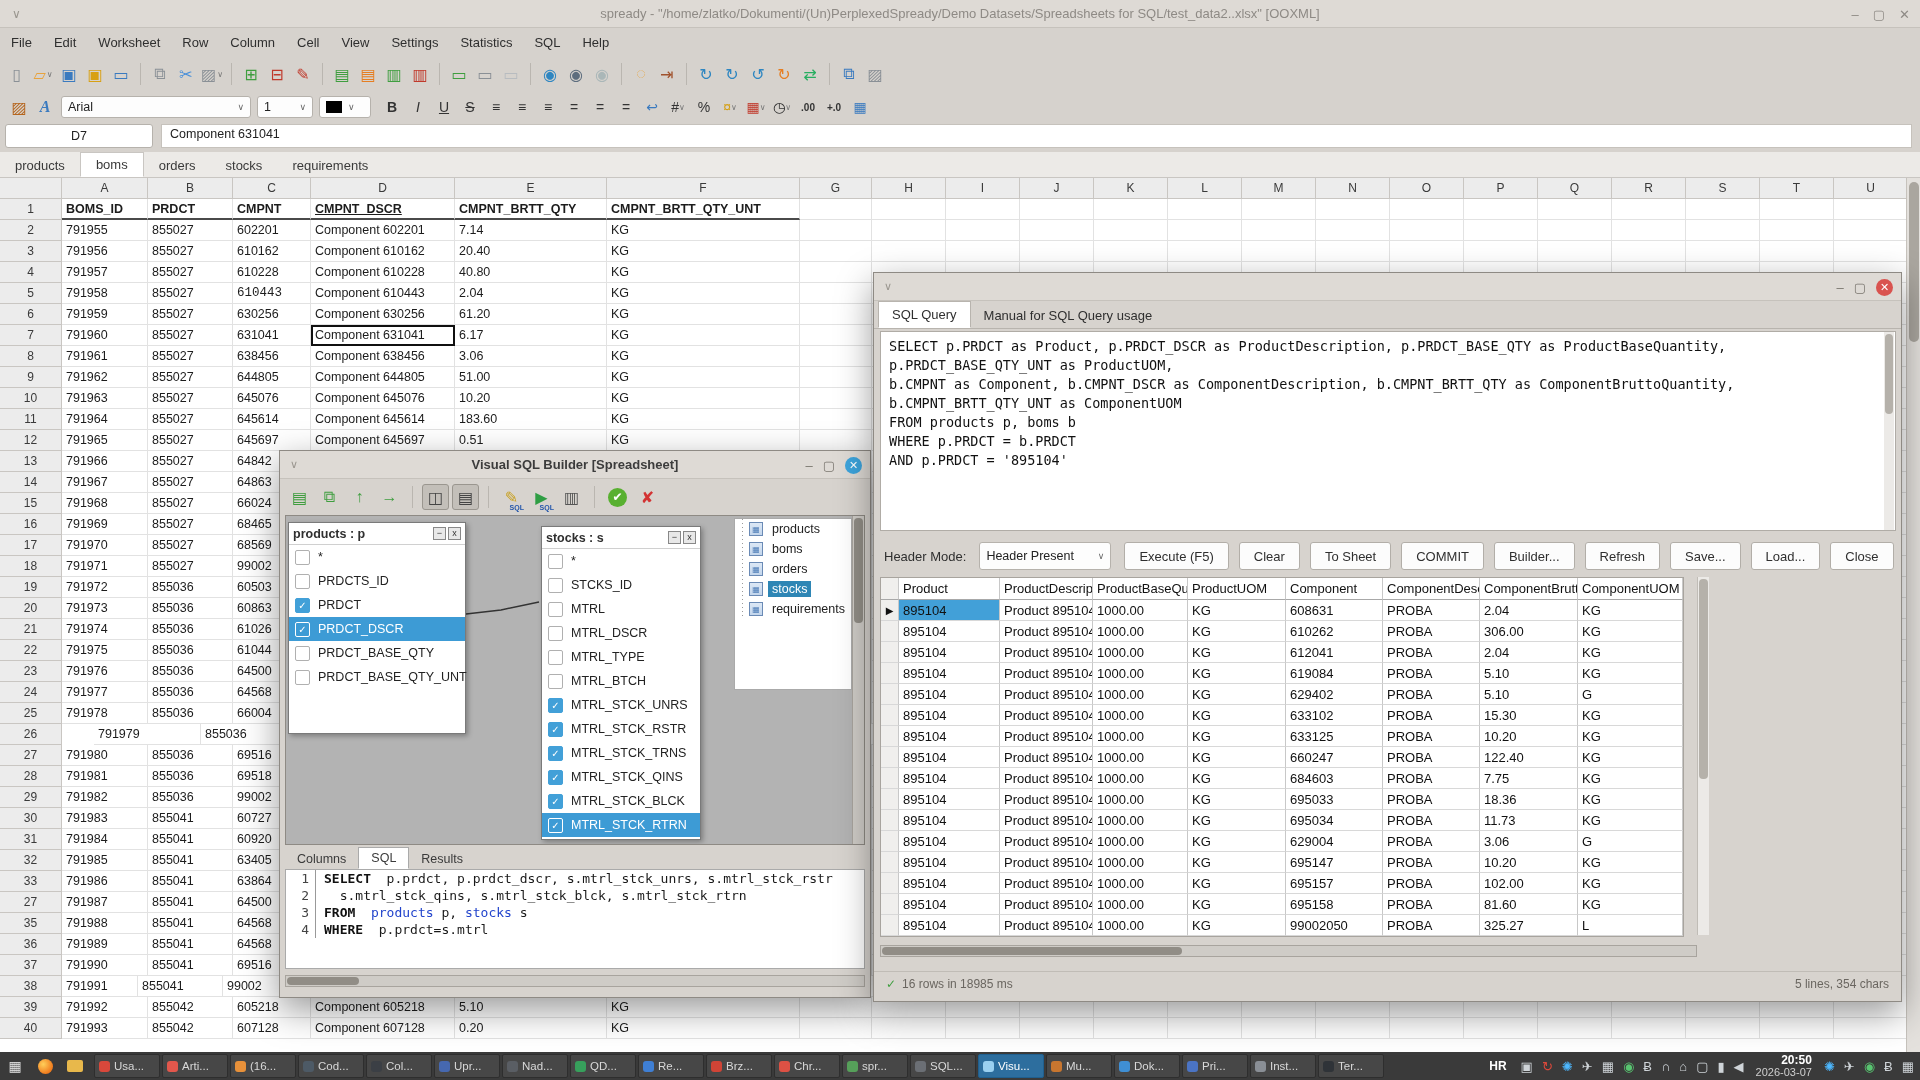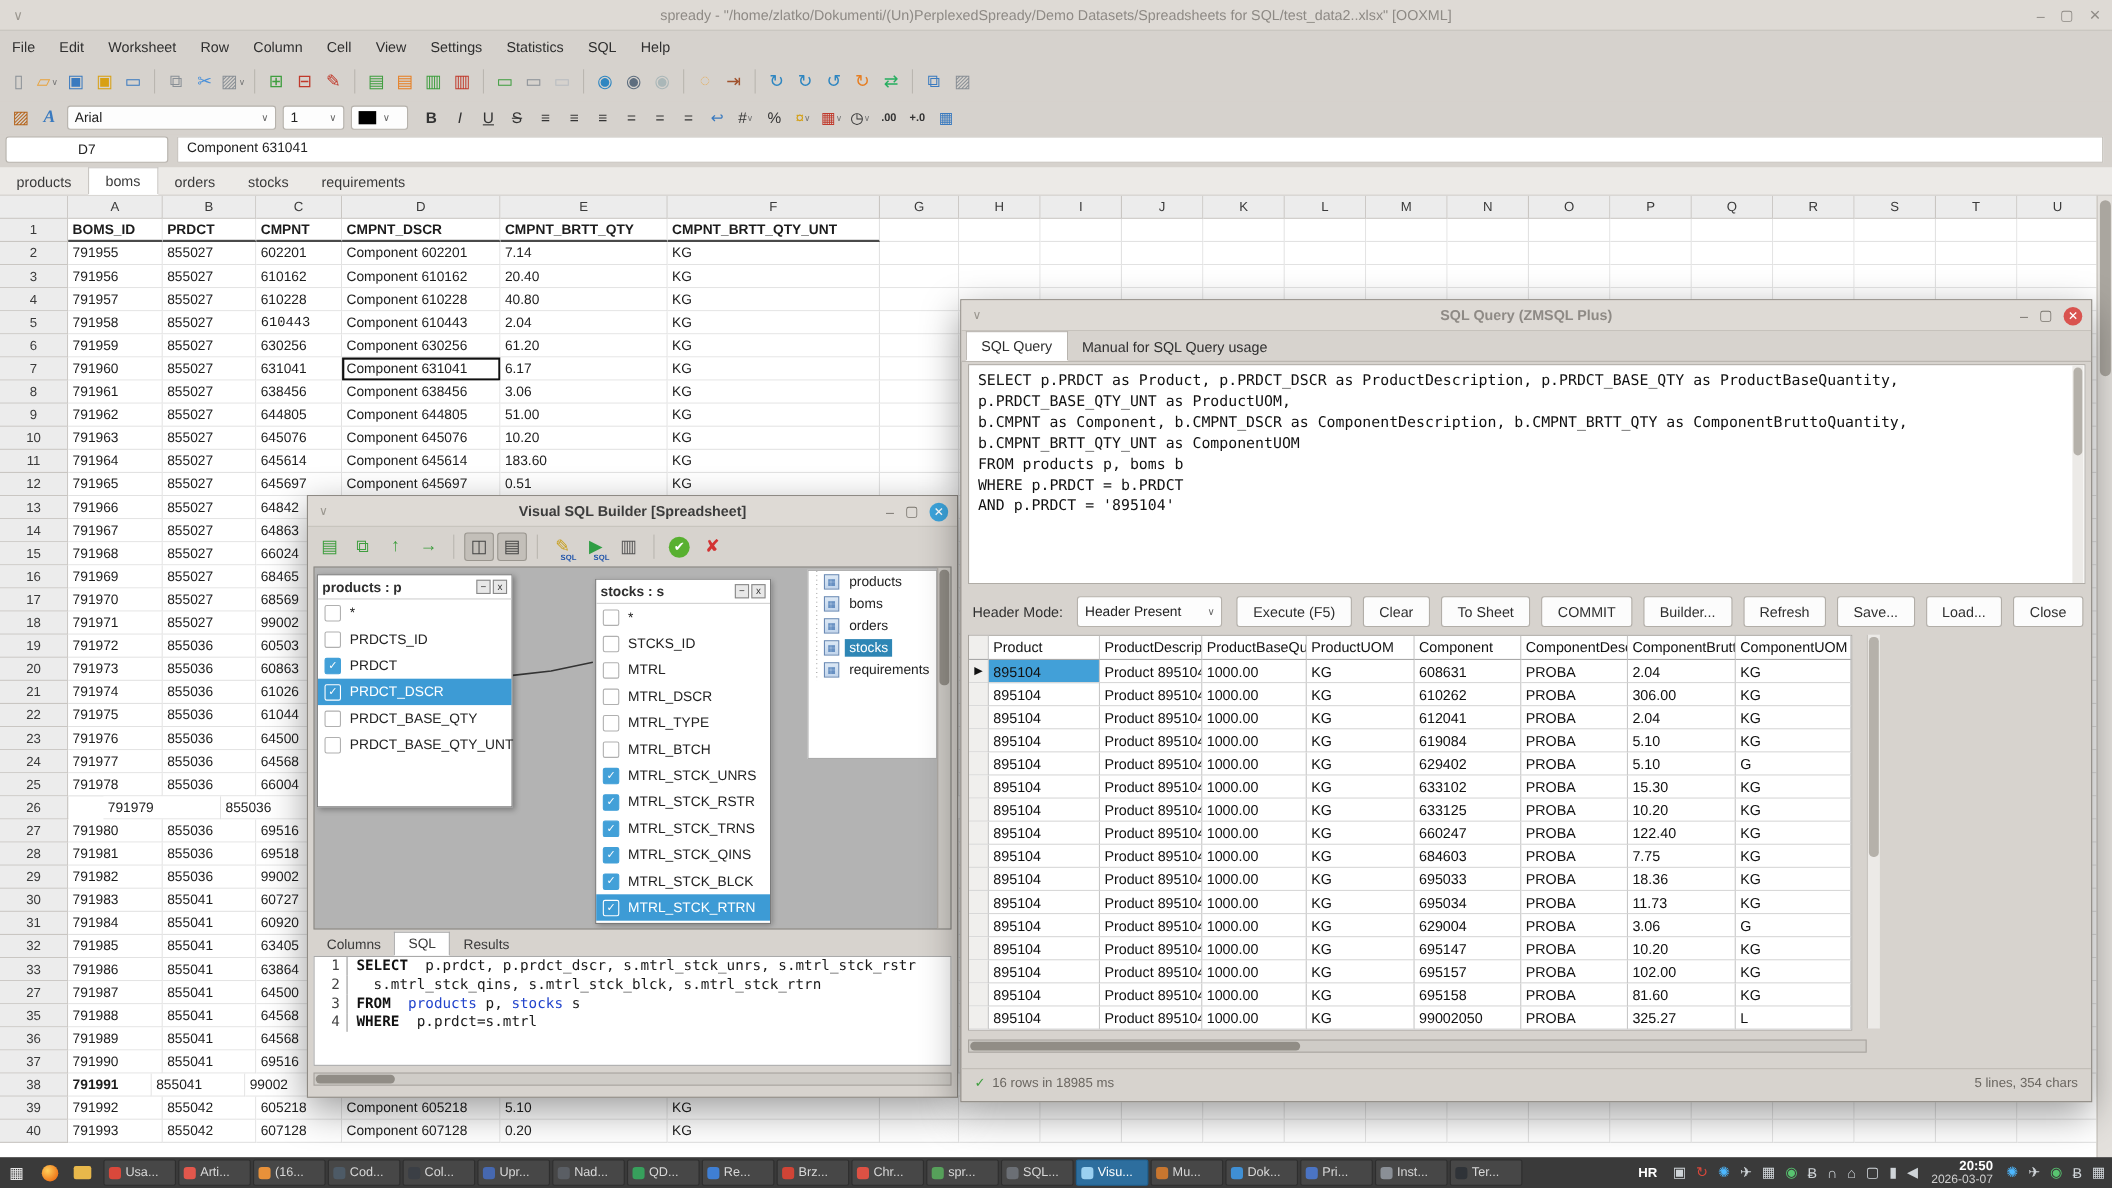--- a/index.html
+++ b/index.html
@@ -375,21 +375,21 @@
         <div class="scol" style="width: 74px;">R</div>
         <div class="scol" style="width: 74px;">S</div>
         <div class="scol" style="width: 74px;">T</div>
         <div class="scol" style="width: 74px;">U</div>
       </div>
       <div class="srow">
         <div class="rhead" style="width: 62px;">1</div>
         <div class="scell hdrcell" style="width: 86px;">BOMS_ID</div>
         <div class="scell hdrcell" style="width: 85px;">PRDCT</div>
         <div class="scell hdrcell" style="width: 78px;">CMPNT</div>
-        <div class="scell hdrcell" style="width: 144px;">CMPNT_DSCR</div>
+        <div class="scell hdrcell" style="width: 144px; text-decoration: underline;">CMPNT_DSCR</div>
         <div class="scell hdrcell" style="width: 152px;">CMPNT_BRTT_QTY</div>
         <div class="scell hdrcell" style="width: 193px;">CMPNT_BRTT_QTY_UNT</div>
         <div class="scell" style="width: 72px;"></div>
         <div class="scell" style="width: 74px;"></div>
         <div class="scell" style="width: 74px;"></div>
         <div class="scell" style="width: 74px;"></div>
         <div class="scell" style="width: 74px;"></div>
         <div class="scell" style="width: 74px;"></div>
         <div class="scell" style="width: 74px;"></div>
         <div class="scell" style="width: 74px;"></div>
@@ -1260,21 +1260,21 @@
         <div class="scell" style="width: 74px;"></div>
         <div class="scell" style="width: 74px;"></div>
         <div class="scell" style="width: 74px;"></div>
         <div class="scell" style="width: 74px;"></div>
         <div class="scell" style="width: 74px;"></div>
         <div class="scell" style="width: 74px;"></div>
         <div class="scell" style="width: 74px;"></div>
       </div>
       <div class="srow">
         <div class="rhead" style="width: 62px;">38</div>
-        <div class="scell" style="width: 76px; font-weight: bold;">791991</div>
+        <div class="scell" style="width: 76px;">791991</div>
         <div class="scell" style="width: 85px;">855041</div>
         <div class="scell" style="width: 78px;">99002</div>
         <div class="scell" style="width: 144px;"></div>
         <div class="scell" style="width: 152px;"></div>
         <div class="scell" style="width: 193px;"></div>
         <div class="scell" style="width: 72px;"></div>
         <div class="scell" style="width: 74px;"></div>
         <div class="scell" style="width: 74px;"></div>
         <div class="scell" style="width: 74px;"></div>
         <div class="scell" style="width: 74px;"></div>
@@ -1534,21 +1534,20 @@
         </div>
       </div>
     <div class="hscroll" style="left:5px;top:524px;width:580px">
         <div class="thumb" style="left:1px;width:72px"></div>
       </div>
   </div>
 
   <div class="dlg" style="left:873px;top:272px;width:1029px;height:730px;z-index:6">
     <div class="dlg-tb">
       <span class="chev">∨</span>
-      <span class="ttl dim">SQL Query (ZMSQL Plus)</span>
       <span class="dlg-ctl">
         <span class="g">–</span>
         <span class="g">▢</span>
         <span class="cls-circ" style="background:#d9534f">✕</span>
       </span>
     </div>
     <div class="sq-tabs" id="sq-tabs">
         <div class="sqtab active">SQL Query</div>
         <div class="sqtab">Manual for SQL Query usage</div>
       </div>

